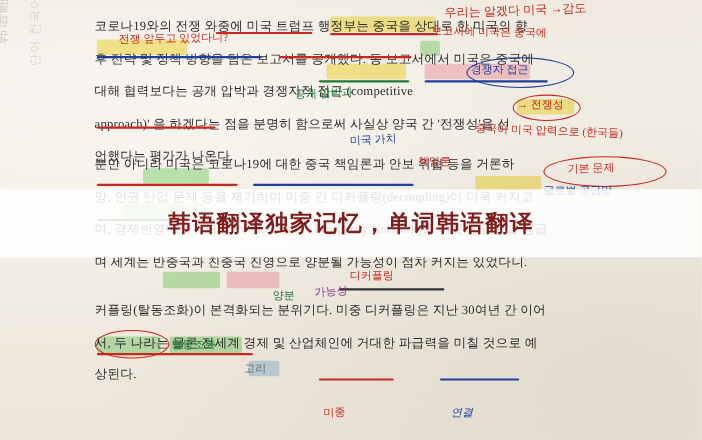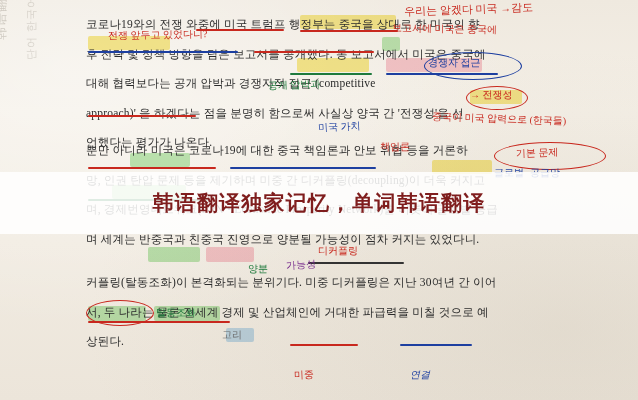--- a/index.html
+++ b/index.html
@@ -221,21 +221,21 @@
   <div class="hand hw-red" style="left:404px; top:2px; font-size:11px; transform:rotate(-2deg);">우리는 알겠다 미국 →감도</div>
   <div class="hand hw-red" style="left:108px; top:28px; font-size:10px; transform:rotate(-1deg);">전쟁 앞두고 있었다니?</div>
   <div class="hand hw-red" style="left:392px; top:22px; font-size:10px; transform:rotate(1deg);">보고서에 미국은 중국에</div>
   <div class="hand hw-green" style="left:268px; top:78px; font-size:10px; transform:rotate(-2deg);">공개 압박과</div>
   <div class="hand hw-blue" style="left:428px; top:56px; font-size:10px;">경쟁자 접근</div>
   <div class="hand hw-red" style="left:470px; top:88px; font-size:10px;font-family:Liberation Serif, serif;">→ 전쟁성</div>
   <div class="hand hw-blue" style="left:318px; top:120px; font-size:10px; transform:rotate(-3deg);">미국 가치</div>
   <div class="hand hw-red" style="left:432px; top:112px; font-size:10px; transform:rotate(2deg);">중국이 미국 압력으로 (한국들)</div>
   <div class="hand hw-red" style="left:380px; top:140px; font-size:10px;">책임론</div>
   <div class="hand hw-red" style="left:516px; top:146px; font-size:10px; transform:rotate(-2deg);">기본 문제</div>
-  <div class="hand hw-blue" style="left:494px; top:166px; font-size:10px;font-family:Liberation Mono, monospace;">글로벌 공급망</div>
+  <div class="hand hw-blue" style="left:494px; top:166px; font-size:10px;">글로벌 공급망</div>
   <div class="hand hw-red" style="left:318px; top:244px; font-size:10px;">디커플링</div>
   <div class="hand hw-green" style="left:248px; top:262px; font-size:10px;">양분</div>
   <div class="hand hw-purple" style="left:286px; top:258px; font-size:10px; transform:rotate(-4deg);">가능성</div>
   <div class="hand hw-green" style="left:156px; top:306px; font-size:10px;text-align:right;">탈동조화</div>
   <div class="hand hw-pencil" style="left:222px; top:328px; font-size:10px;">고리</div>
   <div class="hand hw-red" style="left:294px; top:368px; font-size:10px; transform:rotate(-2deg);">미중</div>
   <div class="hand hw-blue" style="left:410px; top:368px; font-size:10px;font-style:italic;">연결</div>
 
   <div class="banner">
     <div class="banner-title">韩语翻译独家记忆，单词韩语翻译</div>

